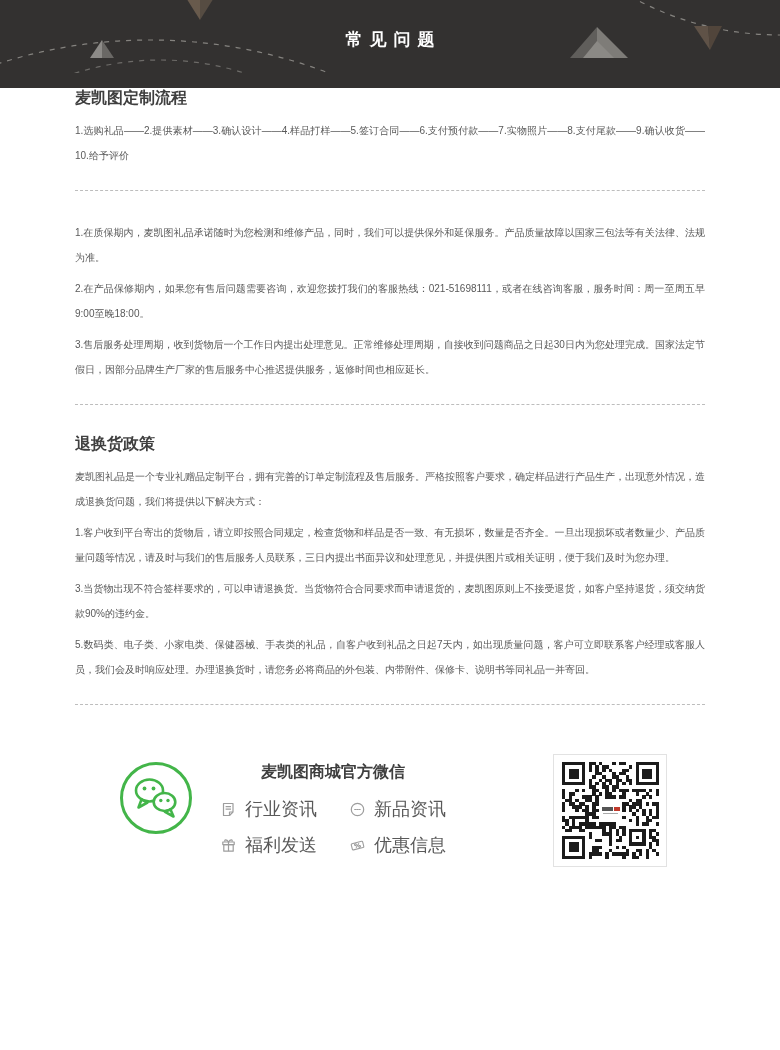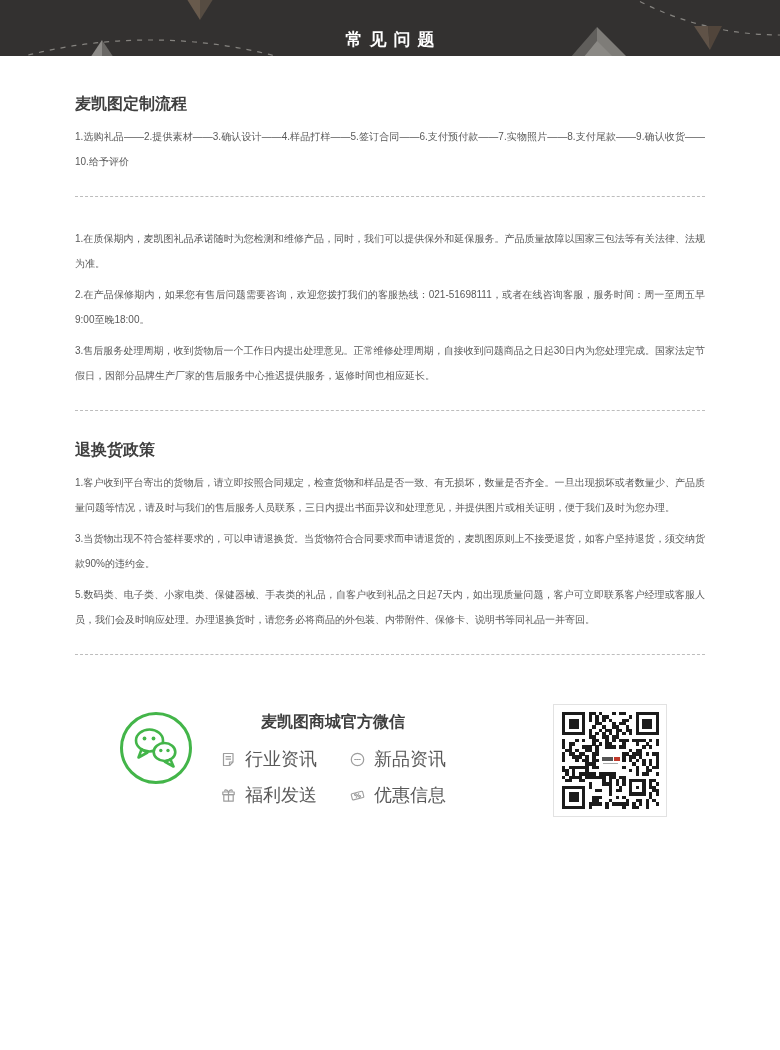--- a/index.html
+++ b/index.html
@@ -6,21 +6,21 @@
   html,body { width: 780px; height: 1050px; }
   body {
     font-family: "Liberation Sans", "DejaVu Sans", sans-serif;
     background: #ffffff;
     overflow: hidden;
     position: relative;
   }
   
   .banner {
     position: relative;
-    height: 56px;
+    height: 88px;
     background: #333130;
     overflow: hidden;
     padding-left: 44px;
   }
   .banner-title {
     position: absolute;
     left: 0; right: 0; top: 28px;
     text-align: center;
     color: #ffffff;
     font-size: 17px;
@@ -30,21 +30,21 @@
   }
   .banner-deco { position: absolute; left: 0; top: 0; }
   
   .content { padding: 0 75px; }
   .sec-heading {
     font-size: 16px;
     font-weight: bold;
     color: #3f3f3f;
     margin: 0 0 9px;
   }
-  .sec-heading.first { padding-top: 38px; }
+  .sec-heading.first { }
   .content p {
     font-size: 10px;
     color: #595959;
     line-height: 25px;
     text-align: justify;
     margin: 6px 0 0;
   }
   .divider {
     border: none;
     border-top: 1px dashed #bdbdbd;
@@ -124,20 +124,21 @@
   <div>
     <p>1.在质保期内，麦凯图礼品承诺随时为您检测和维修产品，同时，我们可以提供保外和延保服务。产品质量故障以国家三包法等有关法律、法规为准。</p>
     <p>2.在产品保修期内，如果您有售后问题需要咨询，欢迎您拨打我们的客服热线：021-51698111，或者在线咨询客服，服务时间：周一至周五早9:00至晚18:00。</p>
     <p>3.售后服务处理周期，收到货物后一个工作日内提出处理意见。正常维修处理周期，自接收到问题商品之日起30日内为您处理完成。国家法定节假日，因部分品牌生产厂家的售后服务中心推迟提供服务，返修时间也相应延长。</p>
   </div>
 
   <hr class="divider">
 
   <div>
     <h2 class="sec-heading">退换货政策</h2>
+    <p>麦凯图礼品是一个专业礼赠品定制平台，拥有完善的订单定制流程及售后服务。严格按照客户要求，确定样品进行产品生产，出现意外情况，造成退换货问题，我们将提供以下解决方式：</p>
     <p>1.客户收到平台寄出的货物后，请立即按照合同规定，检查货物和样品是否一致、有无损坏，数量是否齐全。一旦出现损坏或者数量少、产品质量问题等情况，请及时与我们的售后服务人员联系，三日内提出书面异议和处理意见，并提供图片或相关证明，便于我们及时为您办理。</p>
     <p>3.当货物出现不符合签样要求的，可以申请退换货。当货物符合合同要求而申请退货的，麦凯图原则上不接受退货，如客户坚持退货，须交纳货款90%的违约金。</p>
     <p>5.数码类、电子类、小家电类、保健器械、手表类的礼品，自客户收到礼品之日起7天内，如出现质量问题，客户可立即联系客户经理或客服人员，我们会及时响应处理。办理退换货时，请您务必将商品的外包装、内带附件、保修卡、说明书等同礼品一并寄回。</p>
   </div>
 
   <hr class="divider">
 </div>
 
 <div class="footer">
 

